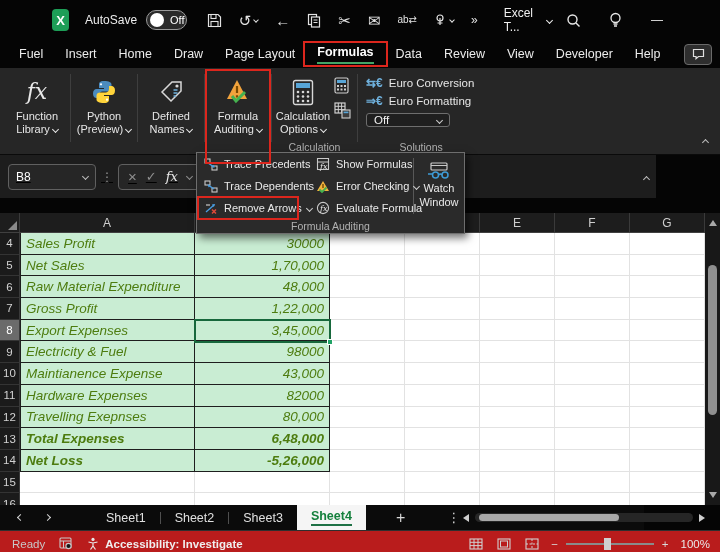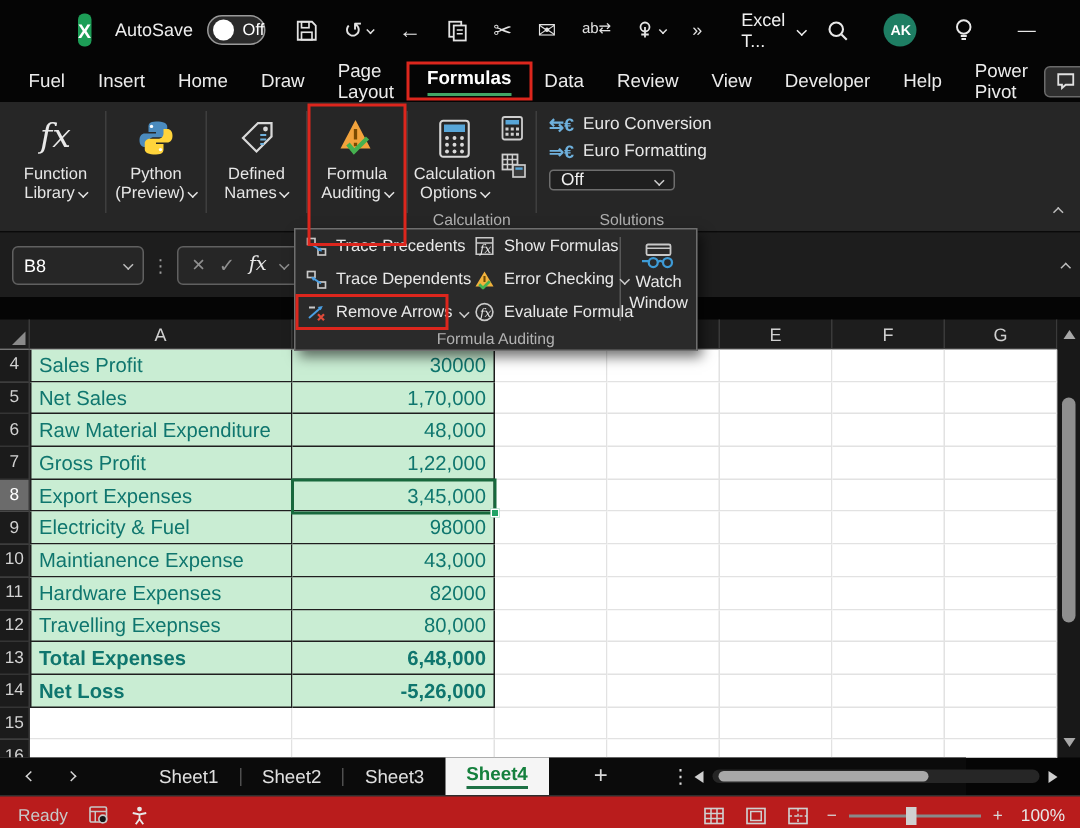--- a/index.html
+++ b/index.html
@@ -52,42 +52,42 @@
   .glabel{position:absolute;bottom:1px;left:0;right:0;text-align:center;color:#b0b0b0;font-size:10.5px;}
   .calc-small{display:flex;flex-direction:column;justify-content:flex-start;gap:8px;padding:6px 4px 0 2px;}
   .sol{display:flex;flex-direction:column;gap:4px;padding:5px 8px 14px 6px;color:#e6e6e6;font-size:11.5px;}
   .solitem{display:flex;align-items:center;gap:6px;}
   .euroic{color:#6fb1dd;font-size:12px;font-weight:bold;display:flex;align-items:center;}
   .offdd{width:84px;height:20px;border:1px solid #6e6e6e;border-radius:3px;background:#1f1f1f;display:flex;align-items:center;padding:0 7px;font-size:11.5px;color:#f0f0f0;margin-top:1px;}
   .offdd .chev{margin-left:auto;color:#cfcfcf;}
   .ribbon-collapse{position:absolute;right:12px;bottom:5px;color:#bdbdbd;}
 
   
-  .fbar{position:absolute;left:0;top:155px;width:720px;height:43px;background:#1d1d1d;display:flex;align-items:center;}
+  .fbar{position:absolute;left:0;top:155px;width:656px;height:43px;background:#1d1d1d;display:flex;align-items:center;text-decoration:underline;}
   .namebox{margin-left:8px;width:88px;height:26px;background:#262626;border:1px solid #606060;border-radius:4px;display:flex;align-items:center;color:#fff;font-size:12px;padding:0 7px;}
   .namebox .chev{margin-left:auto;color:#bdbdbd;}
   .fdots{color:#9a9a9a;margin:0 5px;font-size:12px;letter-spacing:0;}
   .fxgroup{width:84px;height:26px;border:1px solid #606060;border-radius:4px;background:#262626;display:flex;align-items:center;justify-content:space-evenly;color:#8f8f8f;font-size:13px;}
   .fxit{font-family:"DejaVu Serif",serif;font-style:italic;color:#e8e8e8;font-size:13px;}
   .fbar-input{flex:1;height:100%;}
   .fbar-collapse{margin-right:7px;color:#bdbdbd;}
 
   
   .colheads{position:absolute;left:0;top:213px;width:705px;height:20px;background:#1d1d1d;display:flex;border-bottom:1px solid #404040;color:#cfcfcf;font-size:12px;}
   .cornercell{width:20px;position:relative;border-right:1px solid #3a3a3a;}
   .cornercell::after{content:"";position:absolute;right:2px;bottom:2px;border-left:9px solid transparent;border-bottom:9px solid #8a8a8a;}
   .chcell{display:flex;align-items:center;justify-content:center;border-right:1px solid #3a3a3a;}
   .w-a{width:175px;} .w-b{width:135px;} .w-x{width:75px;}
 
   
   .gridbody{position:absolute;left:0;top:233px;width:705px;height:272px;background:#fff;overflow:hidden;}
   .grow{display:flex;height:21.7px;}
   .rh{width:20px;flex:none;background:#1b1b1b;color:#d2d2d2;font-size:11.5px;display:flex;align-items:center;justify-content:center;border-bottom:1px solid #343434;border-right:1px solid #3a3a3a;}
   .rh-sel{background:#6b6b6b;color:#fff;}
-  .cell{display:flex;align-items:center;padding:0 5px;font-size:13.5px;color:#0f766e;overflow:hidden;white-space:nowrap;}
+  .cell{display:flex;align-items:center;padding:0 5px;font-size:13.5px;color:#4d7c0f;overflow:hidden;white-space:nowrap;font-style:italic;}
   .cg{background:#c9edd3;border-right:1px solid #1e1e1e;border-bottom:1px solid #1e1e1e;}
   .ca{width:175px;flex:none;border-left:1px solid #1e1e1e;}
   .cb{width:135px;flex:none;justify-content:flex-end;}
   .cw{background:#fff;border-right:1px solid #e2e2e2;border-bottom:1px solid #e2e2e2;}
   .cwa{width:175px;flex:none;} .cwb{width:135px;flex:none;}
   .cx{width:75px;flex:none;background:#fff;border-right:1px solid #e2e2e2;border-bottom:1px solid #e2e2e2;}
   .bold .cell{font-weight:bold;}
   .sel-outline{position:absolute;left:194px;top:86px;width:137px;height:24px;border:2px solid #17683c;pointer-events:none;}
   .sel-handle{position:absolute;left:327px;top:106px;width:6px;height:6px;background:#21a366;border:1px solid #fff;pointer-events:none;}
 
@@ -185,23 +185,20 @@
       <span class="chev"></span>
     </div>
     <div class="tb-right">
       <div class="tb-btn">
         <svg width="15" height="15" viewBox="0 0 15 15">
             <circle cx="6.5" cy="6.5" r="4.5" fill="none" stroke="#e8e8e8" stroke-width="1.4"></circle>
             <path d="M10 10l3.5 3.5" stroke="#e8e8e8" stroke-width="1.4"></path>
           </svg>
       </div>
       <div class="tb-btn">
-        <div class="avatar">AK</div>
-      </div>
-      <div class="tb-btn">
         <svg width="13" height="16" viewBox="0 0 13 16">
             <circle cx="6.5" cy="6" r="4.5" fill="none" stroke="#e8e8e8" stroke-width="1.3"></circle>
             <path d="M4.5 12h4M5 14h3" stroke="#e8e8e8" stroke-width="1.3"></path>
           </svg>
       </div>
       <div class="tb-btn">—</div>
       <div class="tb-btn"></div>
 
     </div>
   </div>
@@ -233,23 +230,20 @@
         <span>Review</span>
       </div>
     <div class="mtab">
         <span>View</span>
       </div>
     <div class="mtab">
         <span>Developer</span>
       </div>
     <div class="mtab">
         <span>Help</span>
-      </div>
-    <div class="mtab">
-        <span>Power Pivot</span>
       </div>
     <div class="tabrow-right">
       <div class="cmtbtn">
         <svg width="13" height="12" viewBox="0 0 13 12">
             <path d="M1.5 1.5h10v7h-5l-2.5 2.2V8.5h-2.5z" fill="none" stroke="#e0e0e0" stroke-width="1.2"></path>
           </svg>
       </div>
 
     </div>
   </div>
@@ -685,20 +679,21 @@
             <rect x="1" y="1" width="11" height="10" rx="1" fill="none" stroke="#c8c8c8" stroke-width="1.1"></rect>
             <path d="M1 4h11M4.5 4v7" stroke="#c8c8c8" stroke-width="1"></path>
             <circle cx="9.5" cy="9" r="2.6" fill="#151515" stroke="#c8c8c8" stroke-width="1.1"></circle>
           </svg>
       </span>
       <span class="sb-acc">
         <svg width="12" height="13" viewBox="0 0 12 13">
             <circle cx="6" cy="2.4" r="1.6" fill="#e8e8e8"></circle>
             <path d="M1.5 5l4.5 1 4.5-1M6 6v3M6 9l-2.5 3.5M6 9l2.5 3.5" fill="none" stroke="#e8e8e8" stroke-width="1.2"></path>
           </svg>
+        <span>Accessibility: Investigate</span>
       </span>
     </div>
     <div class="sb-right">
       <div class="viewic">
         <span>
           <svg width="14" height="12" viewBox="0 0 14 12">
               <rect x="1" y="1" width="12" height="10" fill="none" stroke="#d0d0d0" stroke-width="1.1"></rect>
               <path d="M1 4.3h12M1 7.6h12M5 1v10M9 1v10" stroke="#d0d0d0" stroke-width="1"></path>
             </svg>
         </span>

